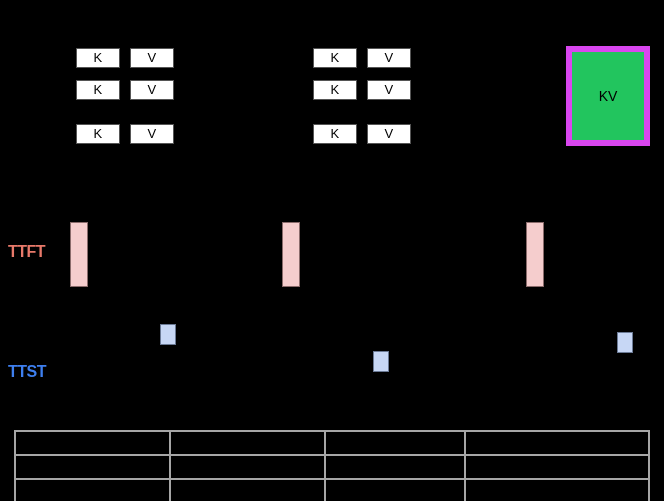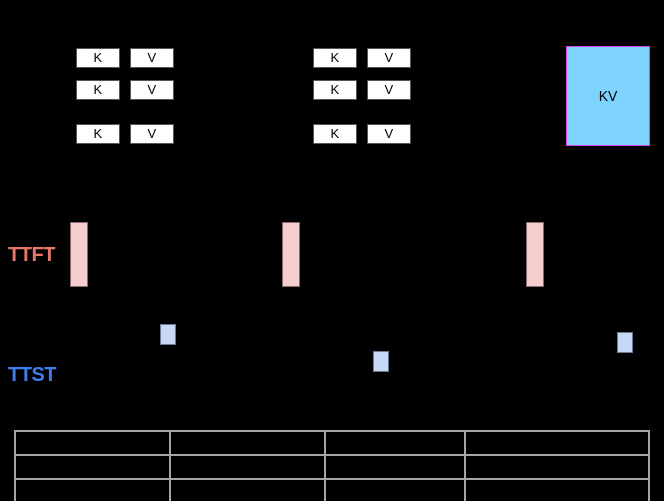--- a/index.html
+++ b/index.html
@@ -45,34 +45,34 @@
     text-align: center;
     color: #000000;
     font-size: 13px;
     line-height: 10px;
     letter-spacing: 2px;
   }
 
   
   .kv-merged {
     position: absolute;
-    background: #7dd3fc;
-    border: 1px solid #d946ef;
+    background: #22c55e;
+    border: 6px solid #d946ef;
     box-sizing: border-box;
     color: #000000;
     font-size: 14px;
     display: flex;
     align-items: center;
     justify-content: center;
   }
 
   
   .metric-label {
     position: absolute;
-    font-size: 20px;
+    font-size: 16px;
     font-weight: bold;
     letter-spacing: -0.5px;
   }
 
   
   .ttft-bar {
     position: absolute;
     background: #f5cdcd;
     border: 1px solid #8a6b6b;
     box-sizing: border-box;

